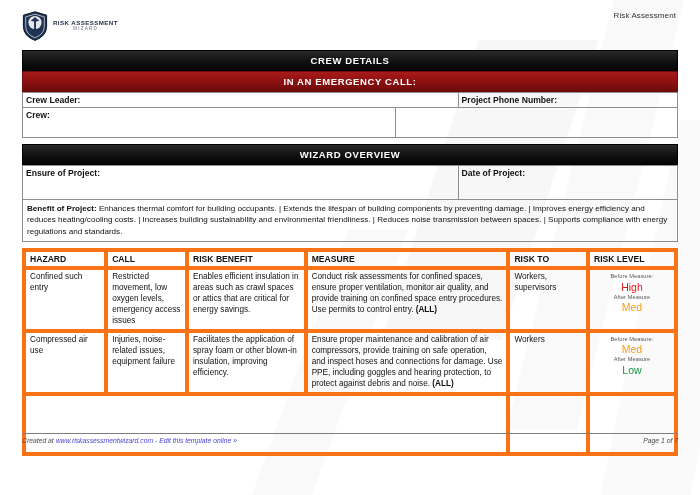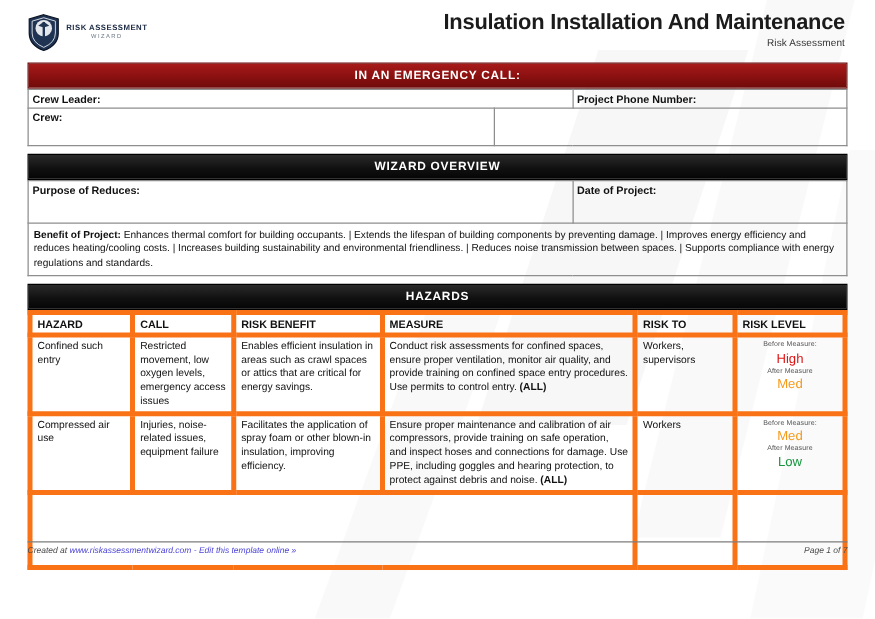--- a/index.html
+++ b/index.html
@@ -143,26 +143,26 @@
           <path d="M13 6.4 L17.4 9.6 L13 10.9 Z" fill="#1f3352"></path>
           <path d="M13 6.4 L8.6 9.6 L13 10.9 Z" fill="#1f3352"></path>
           <rect x="9.3" y="19.4" width="7.4" height="1.5" fill="#1f3352"></rect>
         </svg>
         <span class="logo-text">
           <span class="l1">RISK ASSESSMENT</span>
           <span class="l2">WIZARD</span>
         </span>
       </div>
       <div class="title-block">
-        <div class="doc-title">Insulation Installation And Maintenance</div>
         <div class="doc-sub">Risk Assessment</div>
       </div>
     </div>
 
     <div class="sheet">
+      <div class="band">CREW DETAILS</div>
       <div class="band red">IN AN EMERGENCY CALL:</div>
       <table class="grid">
         <colgroup>
           <col style="width:57%">
             <col style="width:9.5%">
             <col style="width:33.5%">
         </colgroup>
         <tbody>
             <tr class="crew-row-1">
           <td colspan="2">
@@ -190,42 +190,41 @@
     <div class="sheet">
       <div class="band">WIZARD OVERVIEW</div>
       <table class="grid">
         <colgroup>
             <col style="width:66.5%">
             <col style="width:33.5%">
           </colgroup>
         <tbody>
             <tr class="po-row">
           <td>
-            <span class="lbl">Purpose of Reduces:</span>
+            <span class="lbl">Ensure of Project:</span>
             <span></span>
           </td>
           <td>
             <span class="lbl">Date of Project:</span>
             <span></span>
           </td>
         </tr>
         <tr class="benefit">
           <td colspan="2">
             <b>Benefit of Project:</b>
             <span>Enhances thermal comfort for building occupants. | Extends the lifespan of building components by preventing damage. | Improves energy efficiency and reduces heating/cooling costs. | Increases building sustainability and environmental friendliness. | Reduces noise transmission between spaces. | Supports compliance with energy regulations and standards.</span>
           </td>
         </tr>
       </tbody>
         </table>
     </div>
 
     <div class="spacer"></div>
 
     <div class="sheet">
-      <div class="band">HAZARDS</div>
       <table class="haz">
         <colgroup>
           <col style="width:12.6%">
             <col style="width:12.4%">
             <col style="width:18.2%">
           <col style="width:31.1%">
             <col style="width:12.2%">
             <col style="width:13.5%">
         </colgroup>
         <thead>

